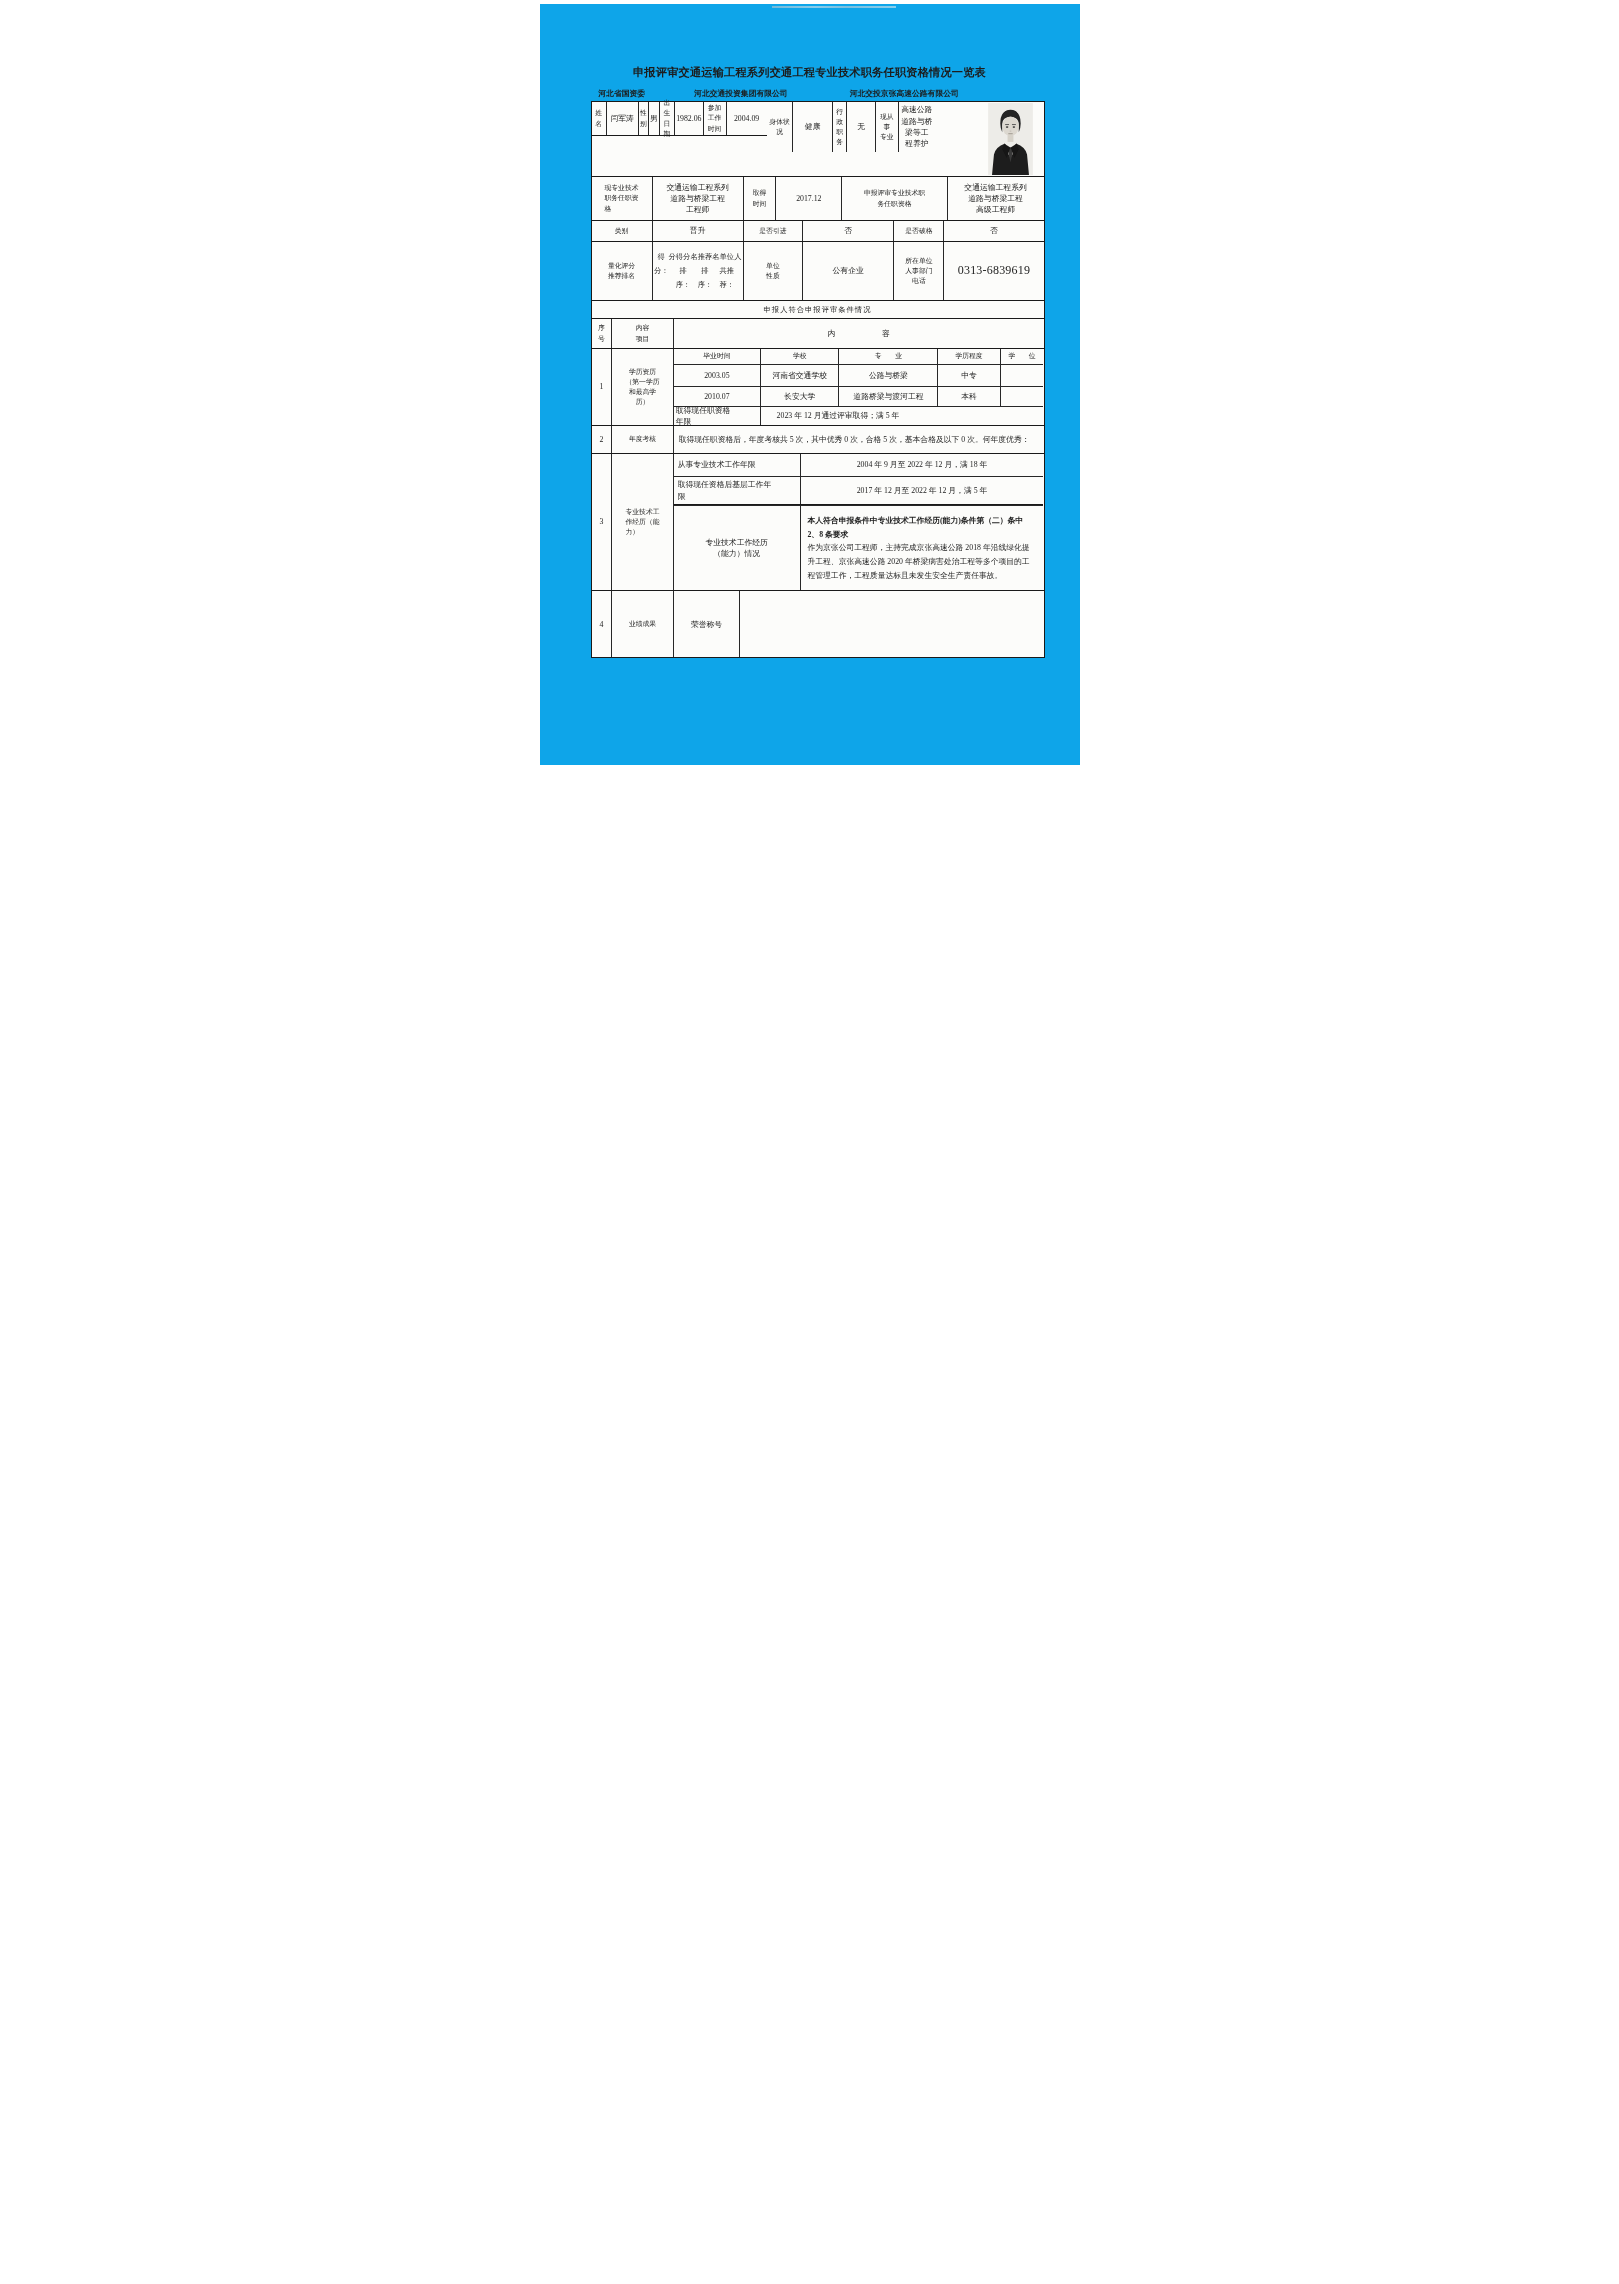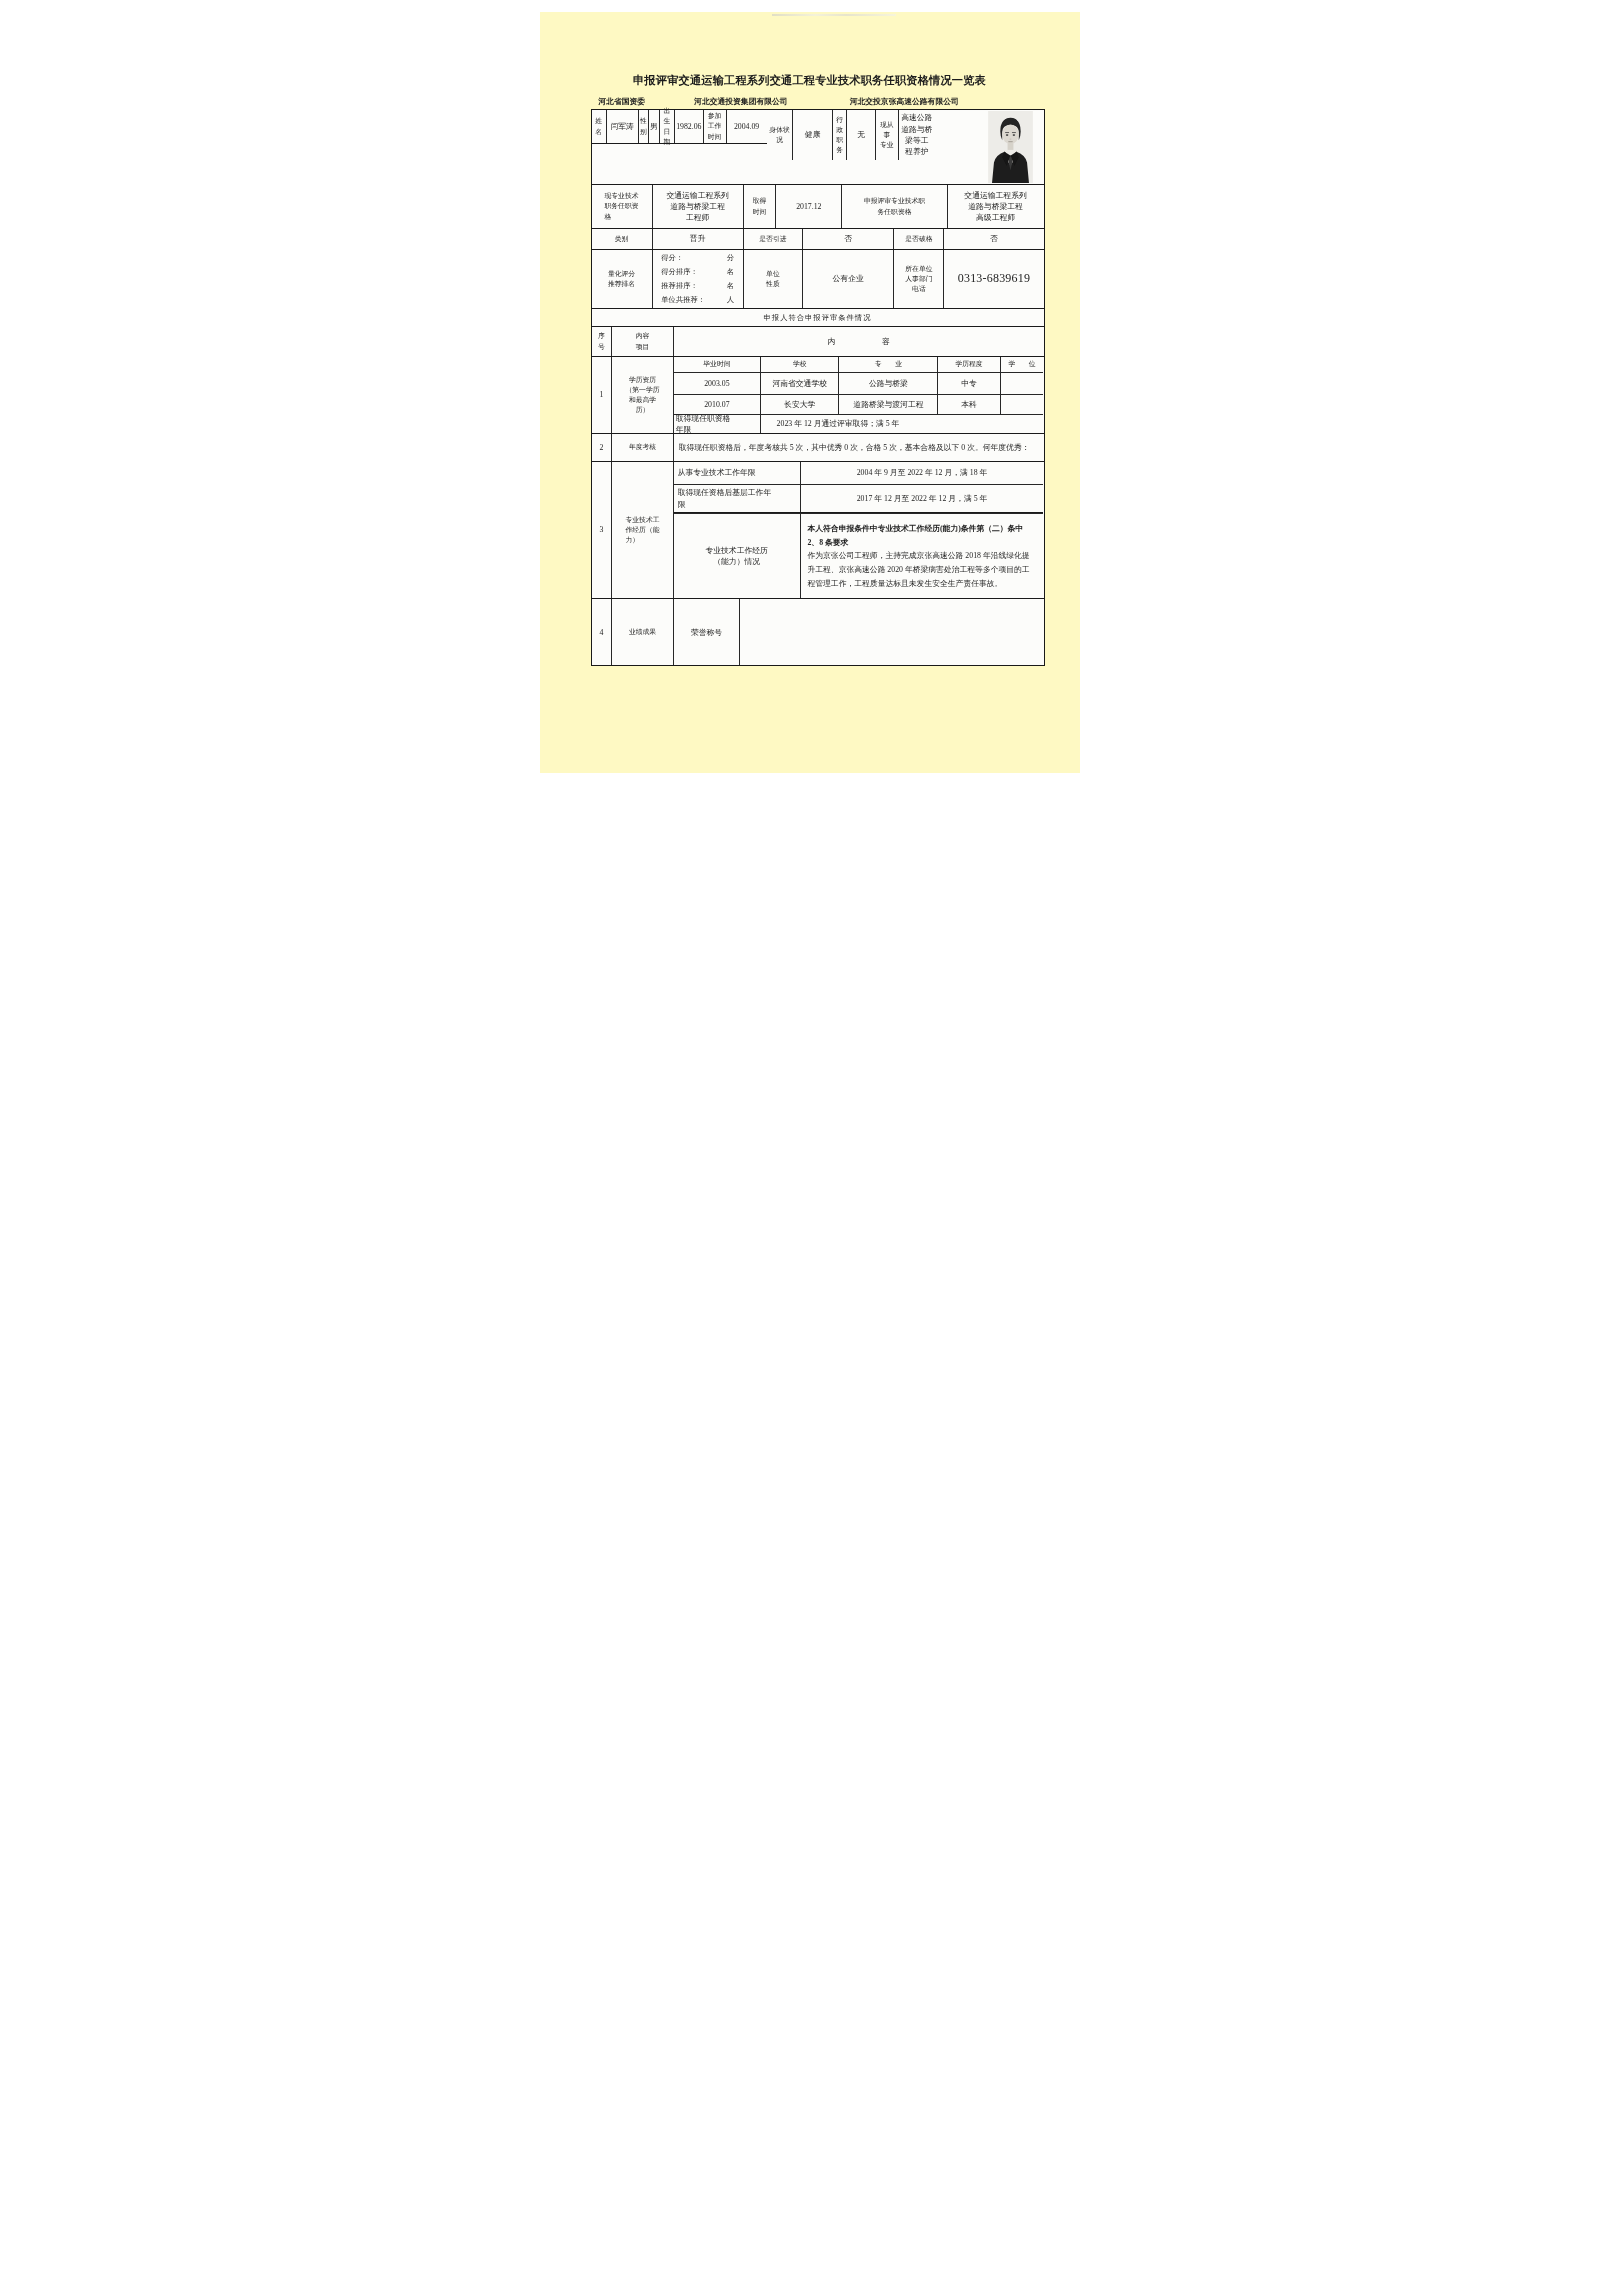--- a/index.html
+++ b/index.html
@@ -1,16 +1,16 @@
 <!DOCTYPE html>
 <html style="font-size:7.8px"><head>
 <meta charset="utf-8">
 <style>
   html,body{margin:0;padding:0;background:#ffffff;}
-  .page{position:relative;width:540px;height:761px;margin:12px auto;background:#fef9c3;
+  .page{position:relative;width:540px;height:761px;margin:4px auto;background:#0ea5e9;
         font-family:"Liberation Serif","DejaVu Serif",serif;color:#1c1c1c;overflow:hidden;}
   .scan-artifact{position:absolute;top:1.5px;left:43%;width:23%;height:2px;opacity:.55;
         background:linear-gradient(90deg,#c9c9c9,#ececec 35%,#d4d4d4 60%,#f0f0f0);}
   .title{position:absolute;top:61px;left:0;width:100%;margin:0;text-align:center;
         font-size:11.2px;font-weight:700;letter-spacing:0.2px;}
   .orgs{position:absolute;top:84px;left:51px;width:452px;display:flex;align-items:baseline;
         font-size:7.8px;font-weight:600;}
   .orgs .o1{margin-left:7.8px;} .orgs .o2{margin-left:49px;} .orgs .o3{margin-left:62px;}
   .tbl{position:absolute;top:97px;left:51px;width:452px;border:1px solid #1a1a1a;background:#fcfcfa;}
   .row{display:flex;border-bottom:1px solid #1a1a1a;}
@@ -35,21 +35,21 @@
   .subrow{display:flex;border-bottom:0.5px solid #272727;}
   .subrow:last-child{border-bottom:none;}
   .edu-h{height:14.7px;} .edu-r1{height:21.5px;} .edu-r2{height:19px;} .edu-t{height:17.6px;}
   .s2row{height:27px;}
   .s3a{height:22.5px;} .s3b{height:27px;} .s3c{height:84px;border-top:0.5px solid #272727;}
   .s3b{border-bottom:1px solid #1a1a1a;}
   .s4row{height:66px;}
   .par{font-size:7.8px;line-height:1.45;text-align:left;padding:2px 4.9px;}
   .par3{font-size:7.8px;line-height:1.75;text-align:left;padding:2.9px 4.9px;display:block;}
   .bold{font-weight:700;}
-  .score-box{display:flex;flex-direction:column;justify-content:center;width:100%;
+  .score-box{display:flex;flex-direction:row;justify-content:center;width:100%;
       font-size:7.3px;line-height:1.95;padding:0 6.8px;box-sizing:border-box;}
   .score-line{display:flex;justify-content:space-between;}
   .phone{font-family:"Liberation Serif","DejaVu Serif",serif;font-size:12px;letter-spacing:0.2px;}
   .photo-wrap{display:flex;align-items:center;justify-content:center;width:100%;height:100%;}
 </style>
 </head>
 <body>
 
 <div class="page">
   <div class="scan-artifact"></div>

